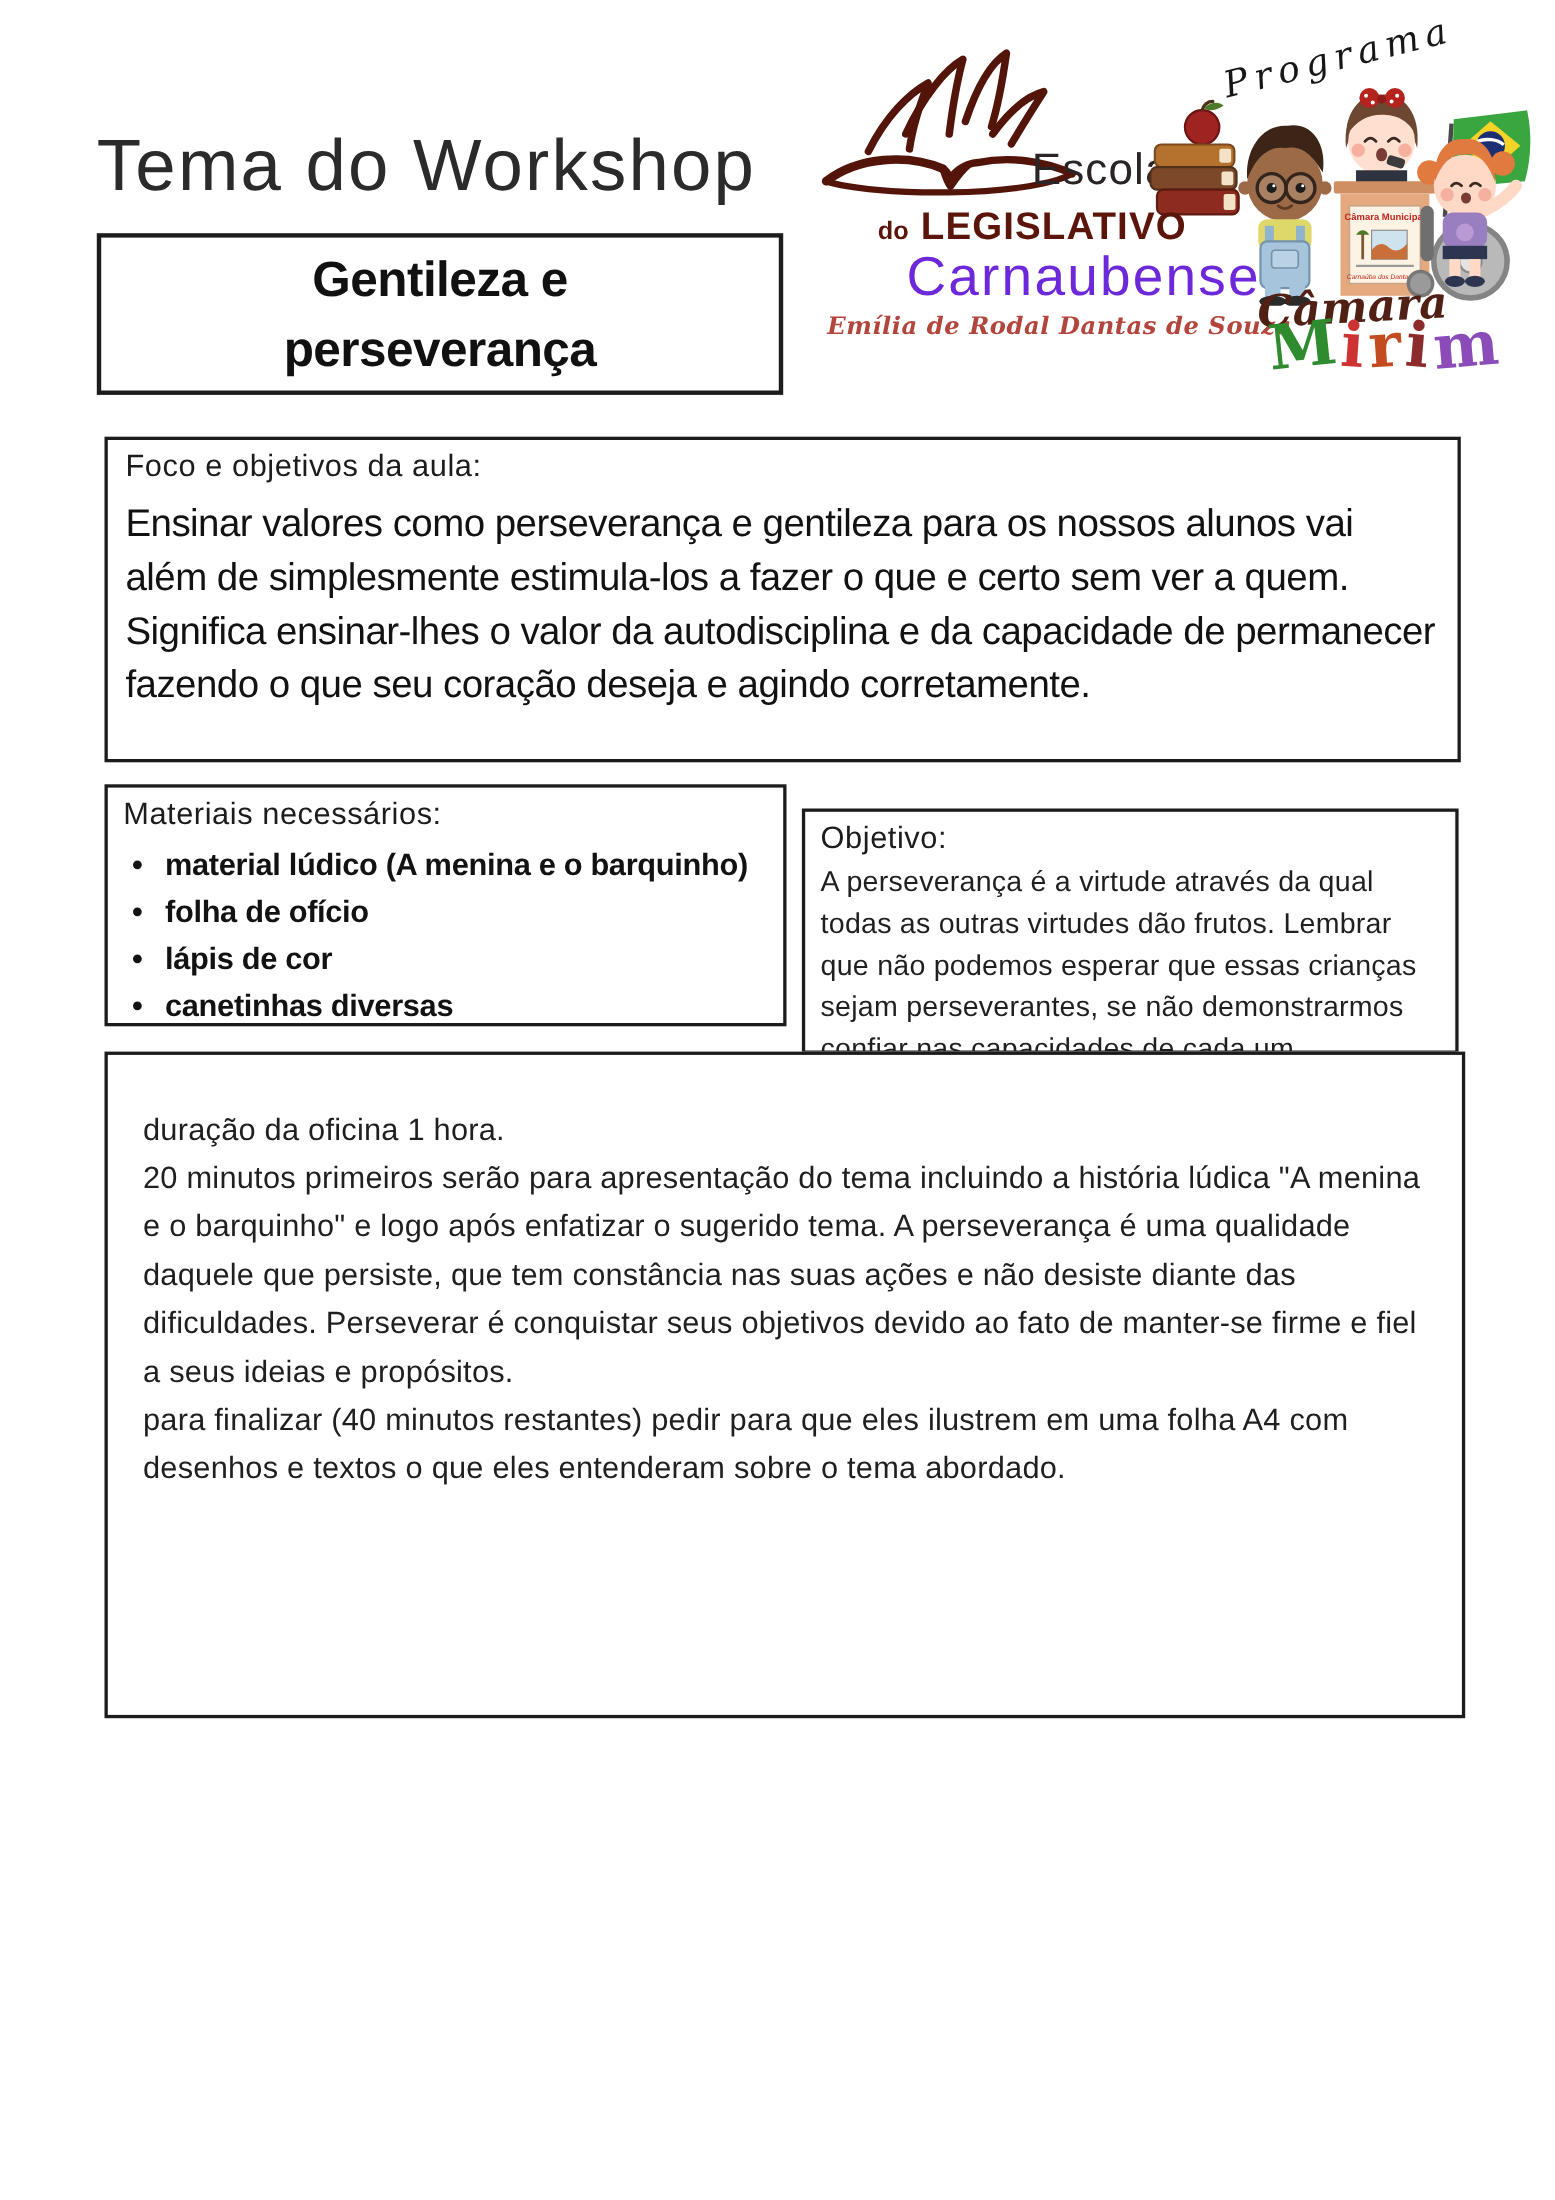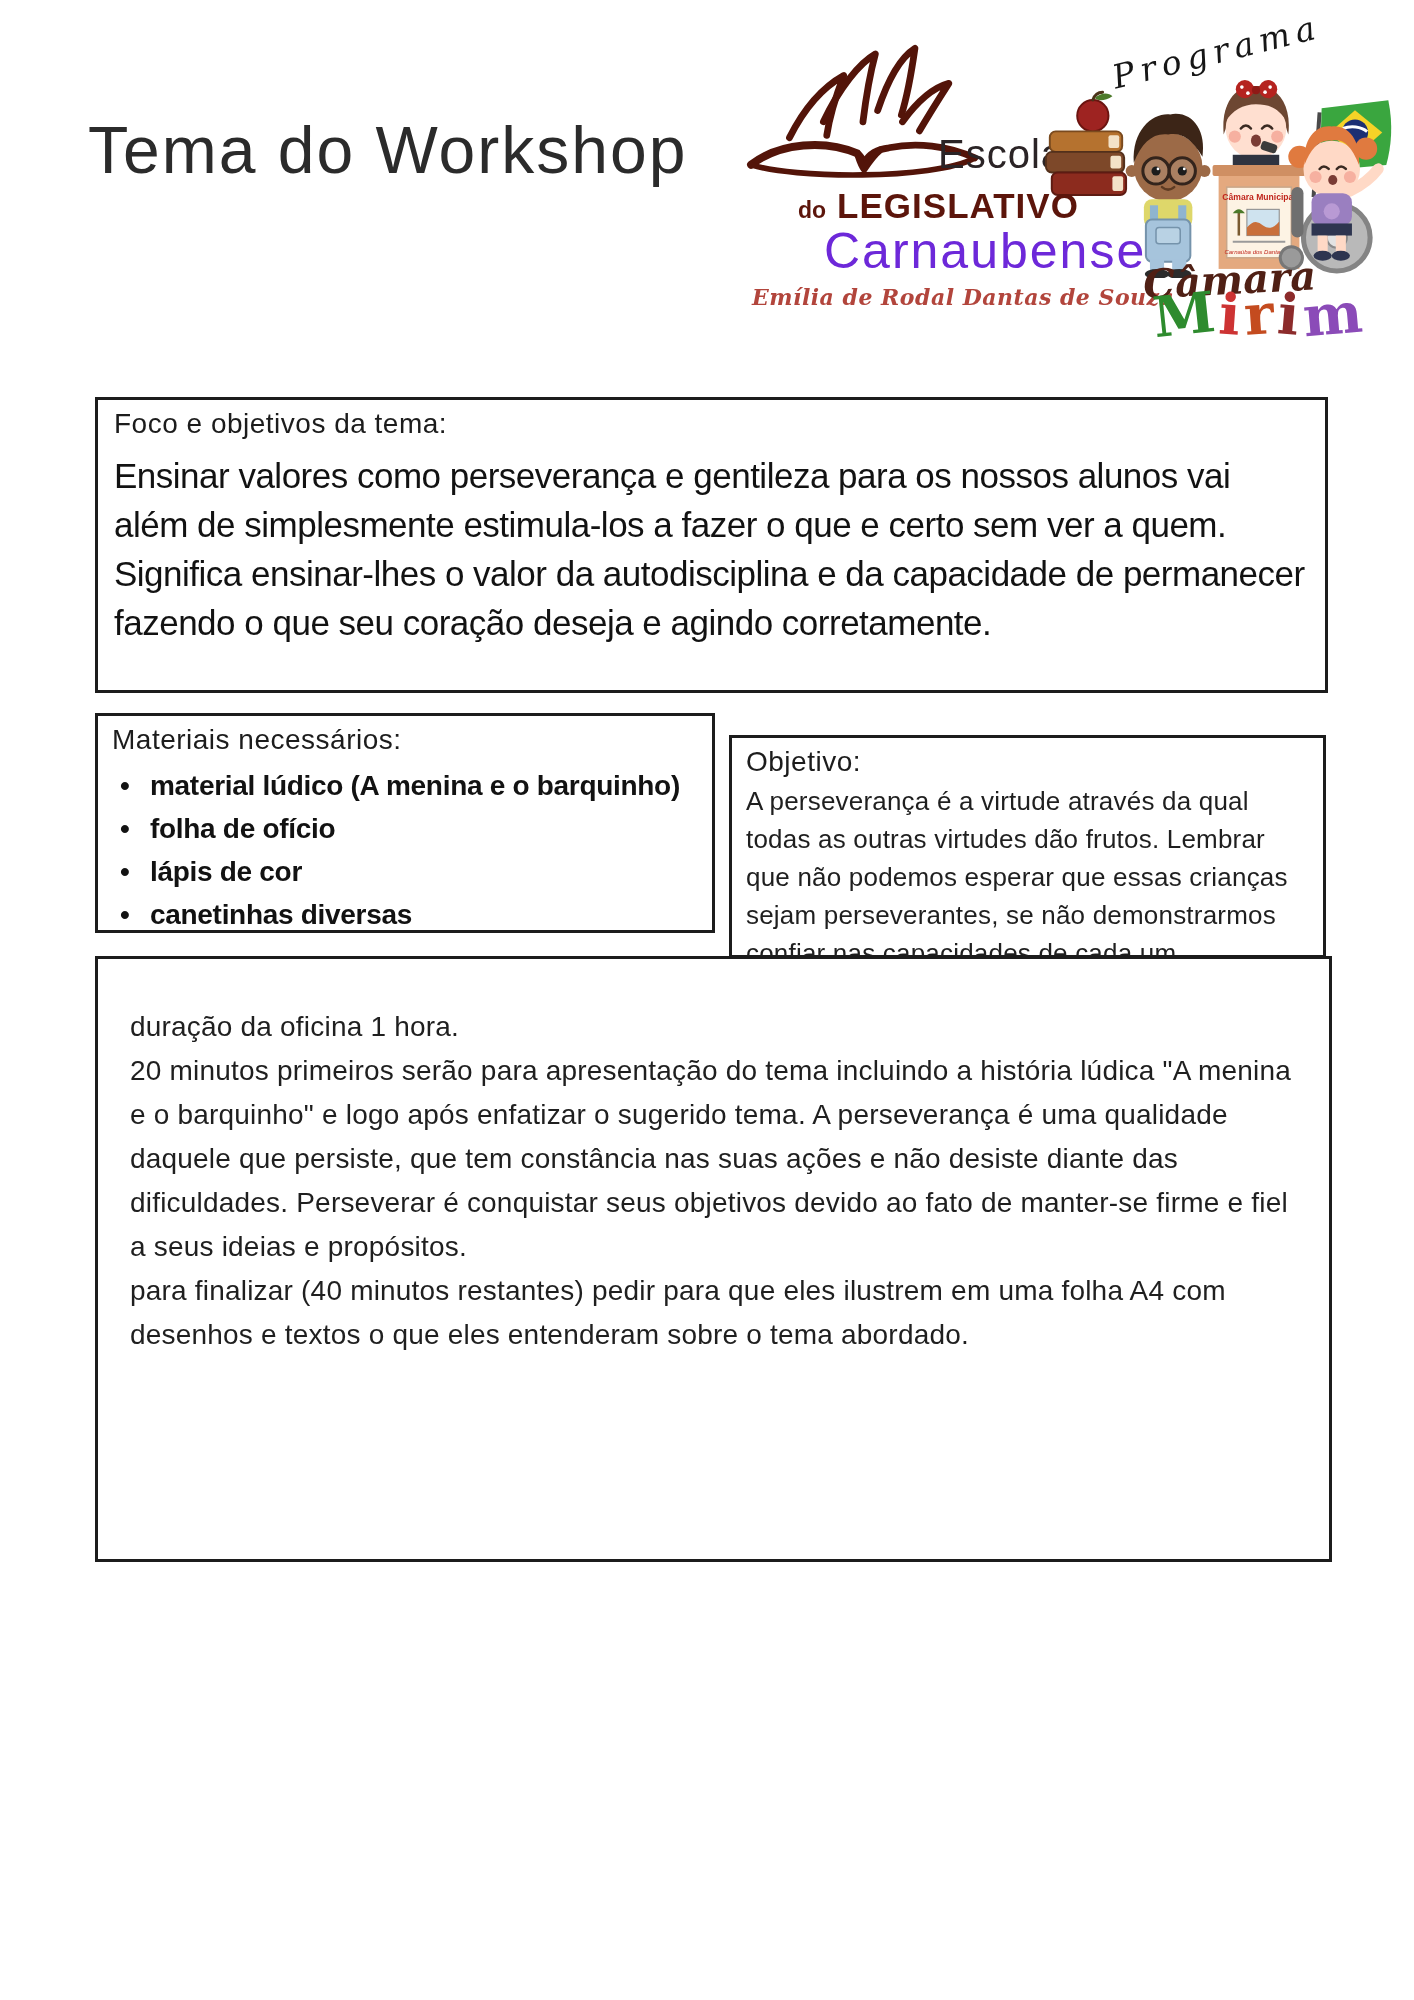--- a/index.html
+++ b/index.html
@@ -215,23 +215,27 @@
     <div class="camara">Câmara</div>
     <div class="mirim">
         <span class="mirim-letter" style="color: rgb(46, 139, 46); transform: rotate(-6deg);">M</span>
         <span class="mirim-letter" style="color: rgb(205, 51, 51); transform: rotate(4deg);">i</span>
         <span class="mirim-letter" style="color: rgb(196, 75, 31); transform: rotate(-4deg);">r</span>
         <span class="mirim-letter" style="color: rgb(140, 43, 43); transform: rotate(5deg);">i</span>
         <span class="mirim-letter" style="color: rgb(139, 75, 184); transform: rotate(-5deg);">m</span>
       </div>
   </div>
 
+  <div class="box theme-box">
+    <div class="theme-line">Gentileza e</div>
+    <div class="theme-line">perseverança</div>
+  </div>
 
   <div class="box focus-box">
-    <div class="small-label">Foco e objetivos da tema:</div>
+    <div class="small-label">Foco e objetivos da aula:</div>
     <div class="focus-text">Ensinar valores como perseverança e gentileza para os nossos alunos vai além de simplesmente estimula-los a fazer o que e certo sem ver a quem. Significa ensinar-lhes o valor da autodisciplina e da capacidade de permanecer fazendo o que seu coração deseja e agindo corretamente.</div>
   </div>
 
   <div class="box materials-box">
     <div class="small-label">Materiais necessários:</div>
     <ul>
         <li class="mat-item">material lúdico (A menina e o barquinho)</li>
         <li class="mat-item">folha de ofício</li>
         <li class="mat-item">lápis de cor</li>
         <li class="mat-item">canetinhas diversas</li>

